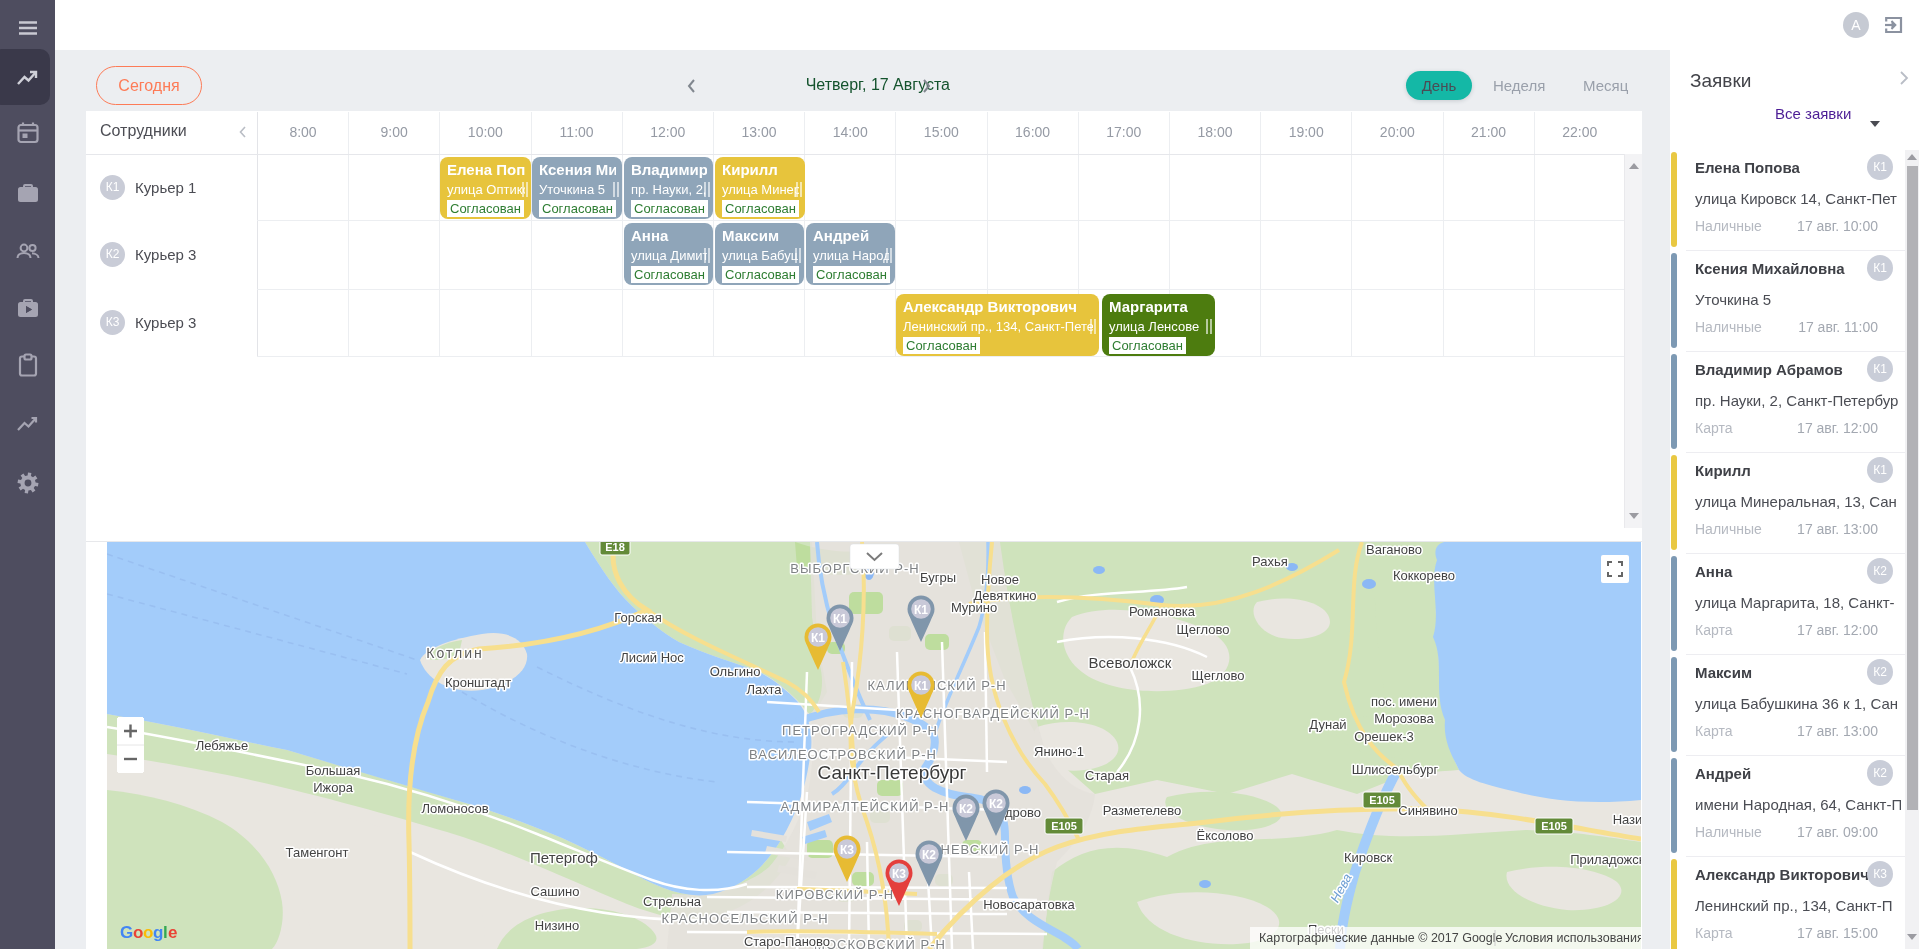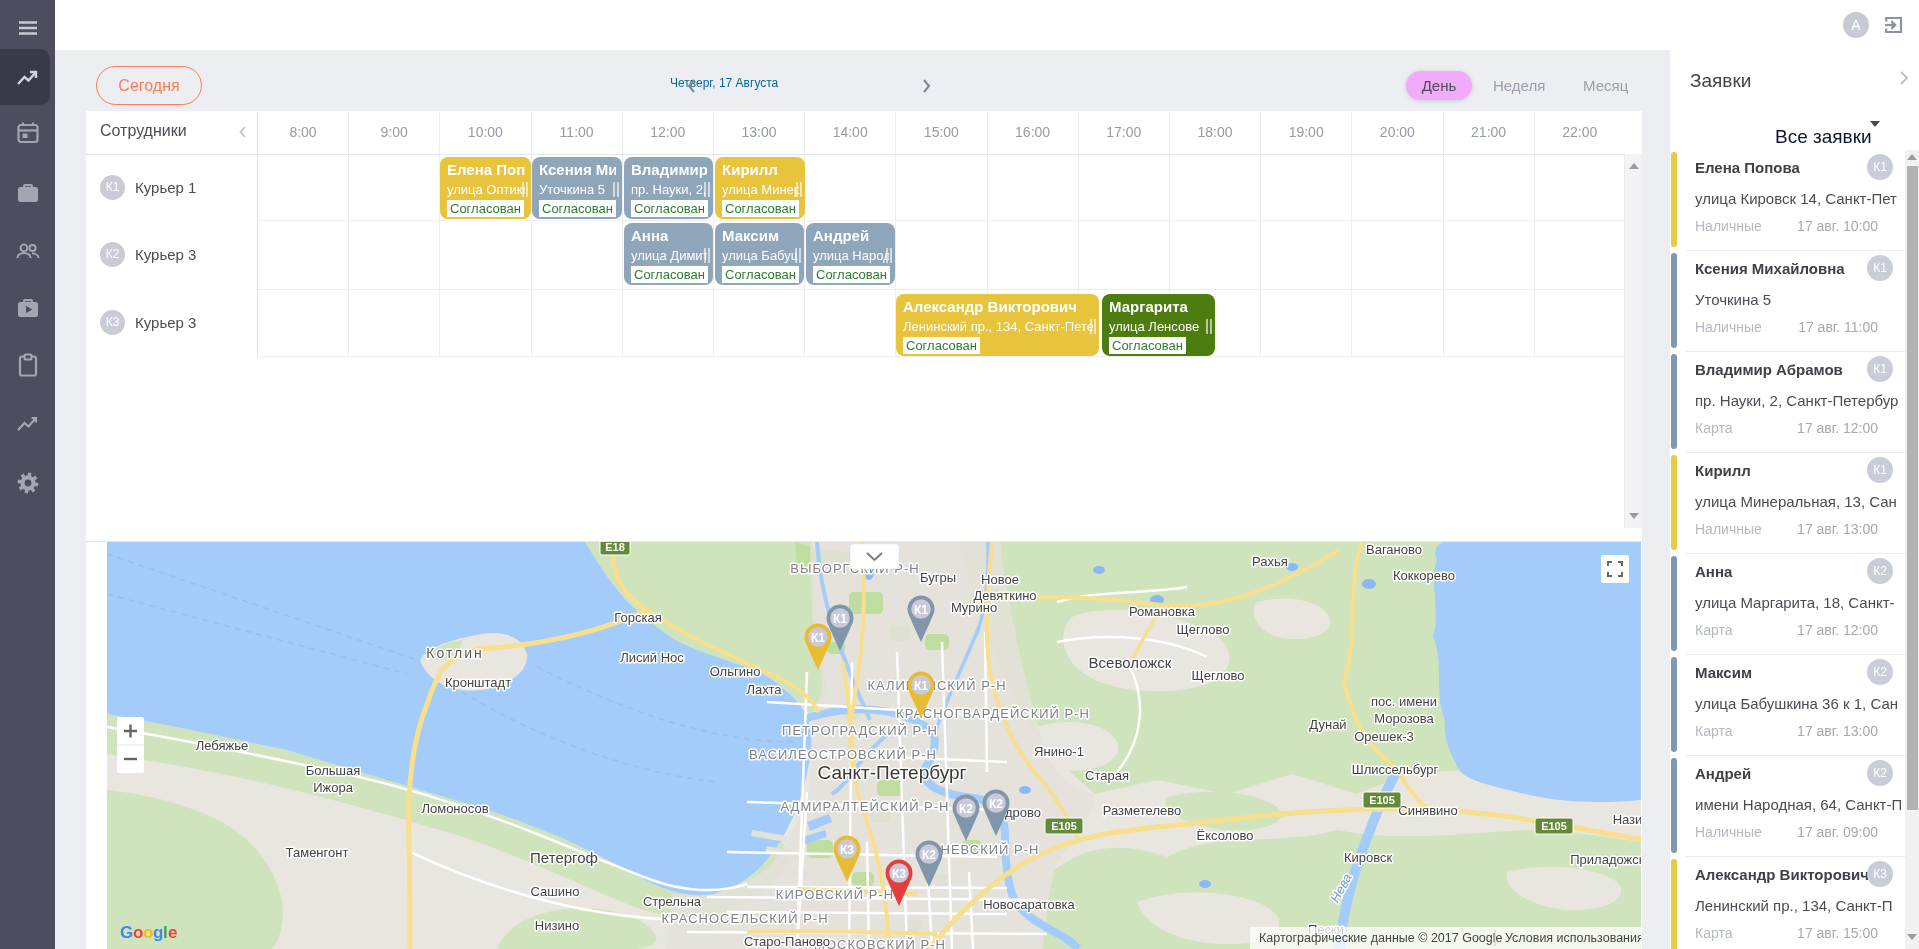--- a/index.html
+++ b/index.html
@@ -5,23 +5,23 @@
 html,body{width:1919px;height:949px;overflow:hidden}
 body{font-family:"Liberation Sans",sans-serif;background:#eceef1;position:relative}
 .abs{position:absolute}
 #topbar{position:absolute;left:0;top:0;width:1919px;height:50px;background:#fff}
 #title{position:absolute;left:55px;top:11px;width:1864px;text-align:center;font-size:18px;color:#4e4f58}
 #avatar{position:absolute;left:1843px;top:12px;width:26px;height:26px;border-radius:50%;background:#c6cad3;color:#fff;font-size:14px;text-align:center;line-height:26px}
 #sidebar{position:absolute;left:0;top:0;width:55px;height:949px;background:#4e4d5f;z-index:5}
 #side-active{position:absolute;left:-8px;top:49px;width:58px;height:56px;background:#3a394a;border-radius:10px}
 .sic{position:absolute;left:15px;width:26px;height:26px}
 #btn-today{position:absolute;left:96px;top:66px;width:106px;height:39px;border:1.5px solid #fd7b57;border-radius:20px;color:#fd7b57;font-size:16px;text-align:center;line-height:37px}
-#datenav{position:absolute;left:670px;top:76px;width:280px;height:20px;text-align:left;font-size:12px;color:#0369a1}
+#datenav{position:absolute;left:670px;top:76px;width:280px;height:20px;text-align:right;font-size:16px;color:#14532d}
 .navchev{position:absolute;top:0;width:20px;height:20px}
-#seg-day{position:absolute;left:1406px;top:71px;width:66px;height:29px;background:#f0abfc;border-radius:15px;box-shadow:0 1px 4px rgba(40,50,60,.18);font-size:15px;color:#4a4c55;text-align:center;line-height:29px}
+#seg-day{position:absolute;left:1406px;top:71px;width:66px;height:29px;background:#14b8a6;border-radius:15px;box-shadow:0 1px 4px rgba(40,50,60,.18);font-size:15px;color:#4a4c55;text-align:center;line-height:29px}
 .seg{position:absolute;top:71px;height:29px;font-size:15px;color:#9aa0ab;line-height:29px}
 #card{position:absolute;left:86px;top:111px;width:1556px;height:838px;background:#fff}
 .vline{position:absolute;top:1px;width:1px;height:244px;background:#eceef1}
 .hline{position:absolute;height:1px;background:#e6e7eb}
 .tlab{position:absolute;top:13px;width:92px;text-align:center;font-size:14px;color:#959aa4}
 #emph{position:absolute;left:14px;top:11px;font-size:16px;color:#4c4d54}
 .kbadge{position:absolute;width:25px;height:25px;border-radius:50%;background:#c9ccd7;color:#fff;font-size:12px;text-align:center;line-height:25px}
 .kname{position:absolute;left:49px;font-size:15px;color:#4b4c53}
 .ev{position:absolute;height:62px;border-radius:8px;padding:4px 6px 0 7px;overflow:hidden;color:#fff}
 .ev b{display:block;font-size:15px;white-space:nowrap;height:21px;overflow:hidden}
@@ -478,19 +478,19 @@
       <b>Александр Викторович</b>
       <em>К3</em>
       <span>Ленинский пр., 134, Санкт-П</span>
       <u>Карта</u>
       <time>17 авг. 15:00</time>
     </div>
 </div>
 <svg id="pchev" viewBox="0 0 16 16" fill="none" stroke="#b9bdc6" stroke-width="1.8">
     <path d="M5 2 L11 8 L5 14"></path>
   </svg>
-<div id="pfilter" class="abs" style="left:1775px;top:126px;font-size:19px;color:#0f172a">Все заявки</div>
+<div id="pfilter" class="abs" style="left:1775px;top:105px;font-size:15px;color:#4c1d95">Все заявки</div>
 <div id="parr" class="abs" style="left:1870px;top:121px"></div>
 <div id="psb">
     <div class="thumb"></div>
   <div class="tri-u" style="left:2px;top:4px;border-left-width:5px;border-right-width:5px"></div>
   <div class="tri-d" style="left:2px;top:784px;border-left-width:5px;border-right-width:5px"></div>
 </div>
 
 </body></html>

